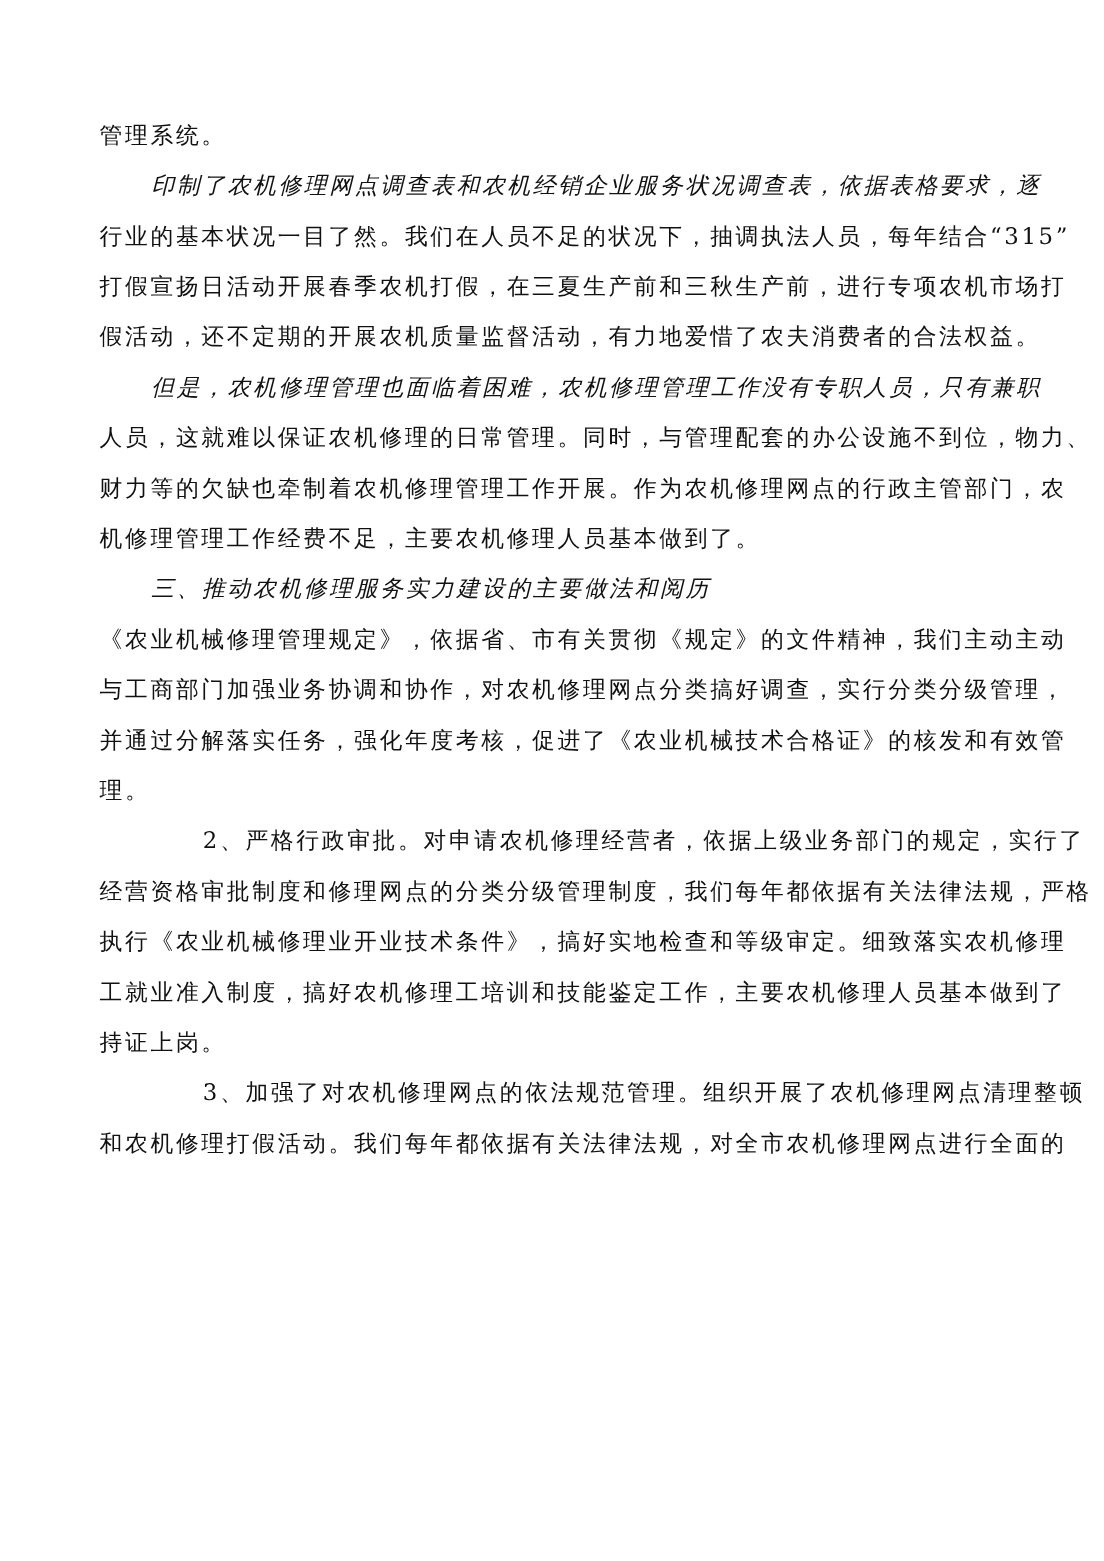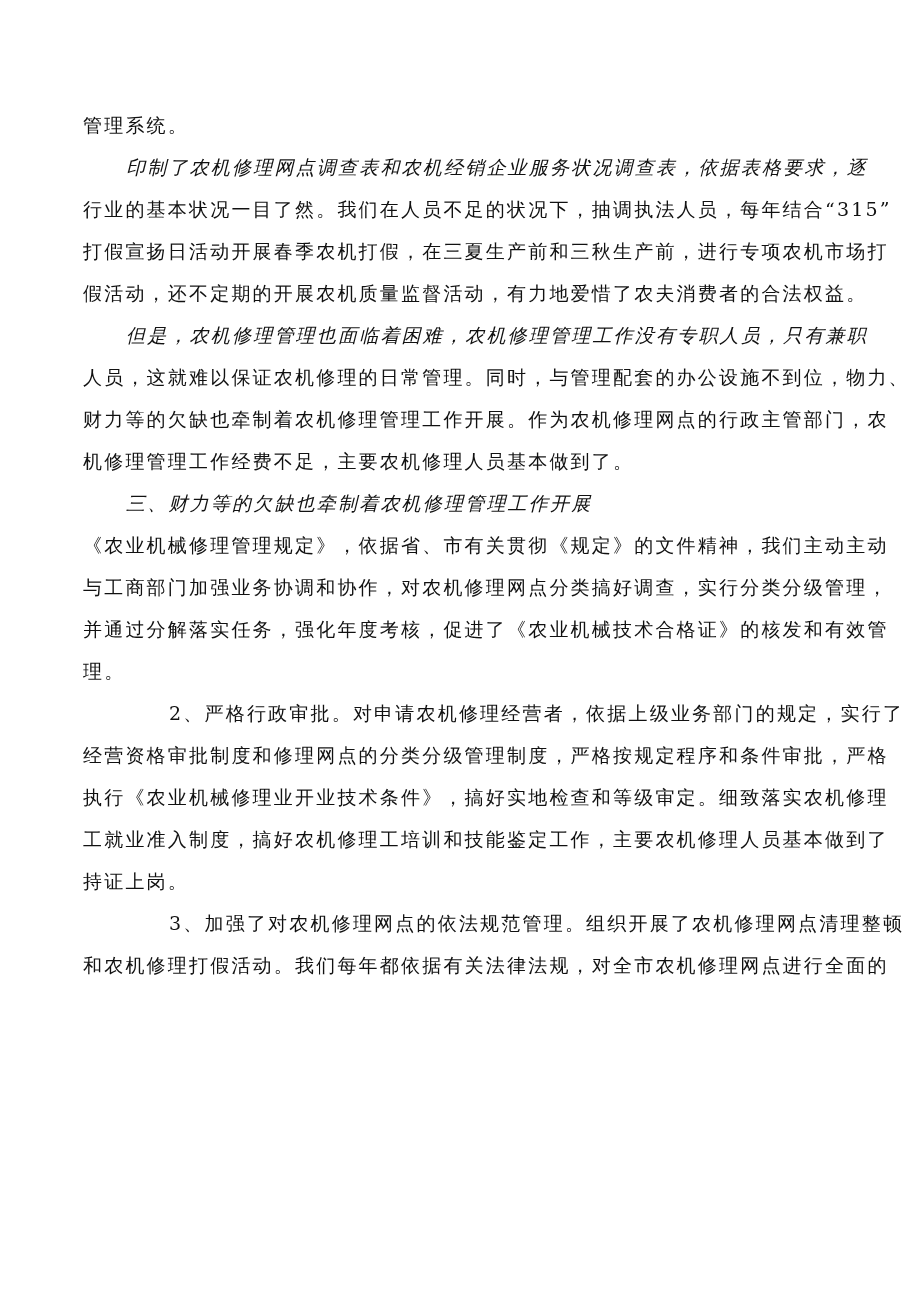--- a/index.html
+++ b/index.html
@@ -1,20 +1,20 @@
 <!DOCTYPE html>
 <html><head>
 <meta charset="utf-8">
 <style>
   html, body { margin: 0; padding: 0; background: #ffffff; }
   body { width: 920px; height: 1301px; position: relative; overflow: hidden; }
   .page {
     position: absolute;
     left: 83px;
-    top: 104px;
+    top: 92px;
     width: 758px;
     font-family: "DejaVu Serif", "Liberation Serif", serif;
     color: #111111;
     font-size: 19px;
     line-height: 42px;
     letter-spacing: 2.2px;
   }
   .line { display: block; height: 42px; white-space: nowrap; overflow: visible; }
   .just { text-align: justify; text-align-last: justify; }
   .indent { padding-left: 43px; font-style: italic; }
@@ -26,25 +26,25 @@
 <div class="page">
   <span class="line">管理系统。</span>
   <span class="line just indent">印制了农机修理网点调查表和农机经销企业服务状况调查表，依据表格要求，逐</span>
   <span class="line just">行业的基本状况一目了然。我们在人员不足的状况下，抽调执法人员，每年结合“315”</span>
   <span class="line just">打假宣扬日活动开展春季农机打假，在三夏生产前和三秋生产前，进行专项农机市场打</span>
   <span class="line">假活动，还不定期的开展农机质量监督活动，有力地爱惜了农夫消费者的合法权益。</span>
   <span class="line just indent">但是，农机修理管理也面临着困难，农机修理管理工作没有专职人员，只有兼职</span>
   <span class="line just">人员，这就难以保证农机修理的日常管理。同时，与管理配套的办公设施不到位，物力、</span>
   <span class="line just">财力等的欠缺也牵制着农机修理管理工作开展。作为农机修理网点的行政主管部门，农</span>
   <span class="line">机修理管理工作经费不足，主要农机修理人员基本做到了。</span>
-  <span class="line indent">三、财力等的欠缺也牵制着农机修理管理工作开展</span>
+  <span class="line indent">三、推动农机修理服务实力建设的主要做法和阅历</span>
   <span class="line just">《农业机械修理管理规定》，依据省、市有关贯彻《规定》的文件精神，我们主动主动</span>
   <span class="line just">与工商部门加强业务协调和协作，对农机修理网点分类搞好调查，实行分类分级管理，</span>
   <span class="line just">并通过分解落实任务，强化年度考核，促进了《农业机械技术合格证》的核发和有效管</span>
   <span class="line">理。</span>
   <span class="line just indent2">2、严格行政审批。对申请农机修理经营者，依据上级业务部门的规定，实行了</span>
-  <span class="line just">经营资格审批制度和修理网点的分类分级管理制度，严格按规定程序和条件审批，严格</span>
+  <span class="line just">经营资格审批制度和修理网点的分类分级管理制度，我们每年都依据有关法律法规，严格</span>
   <span class="line just">执行《农业机械修理业开业技术条件》，搞好实地检查和等级审定。细致落实农机修理</span>
   <span class="line just">工就业准入制度，搞好农机修理工培训和技能鉴定工作，主要农机修理人员基本做到了</span>
   <span class="line">持证上岗。</span>
   <span class="line just indent2">3、加强了对农机修理网点的依法规范管理。组织开展了农机修理网点清理整顿</span>
   <span class="line just">和农机修理打假活动。我们每年都依据有关法律法规，对全市农机修理网点进行全面的</span>
 </div>
 
 </body></html>

